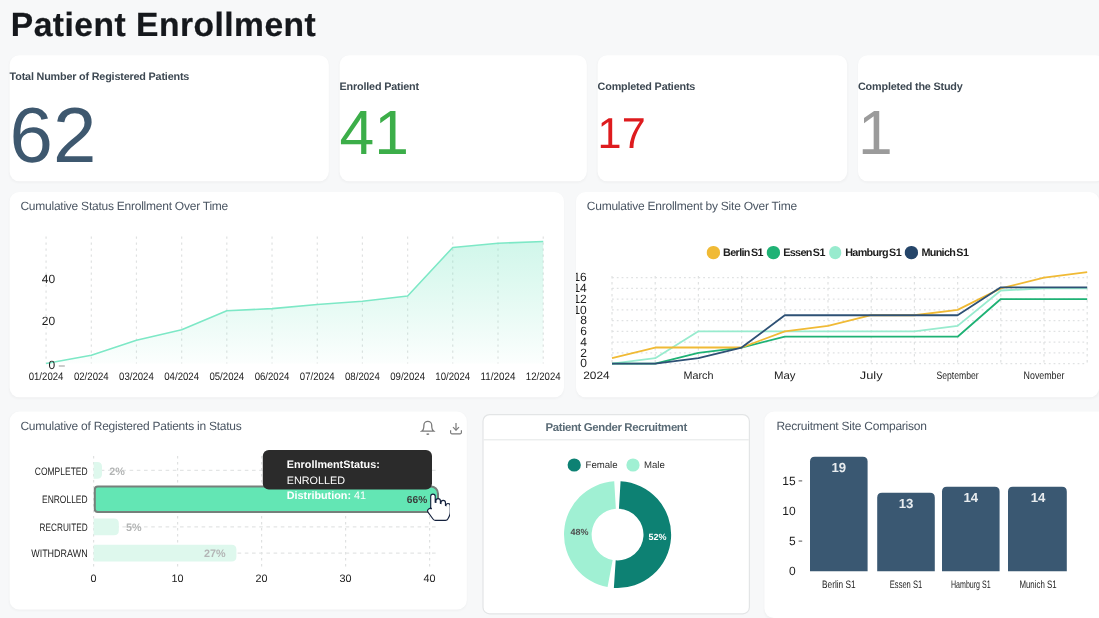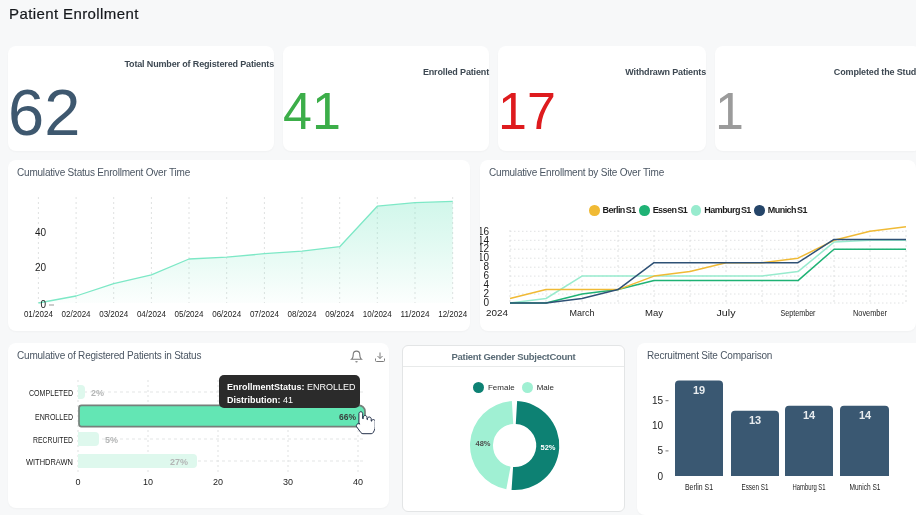--- a/index.html
+++ b/index.html
@@ -1,37 +1,37 @@
 <!DOCTYPE html>
 <html><head><meta charset="utf-8">
 <style>
 * { margin:0; padding:0; box-sizing:border-box; }
 html,body { width:916px; height:515px; overflow:hidden; background:#f7f8f9;
   font-family:"Liberation Sans",sans-serif; position:relative; }
 .card { position:absolute; background:#fff; border-radius:8px;
   box-shadow:0 1px 2px rgba(0,0,0,0.03); }
-.kpi-label { position:absolute; width:100%; text-align:right; font-size:9px;
+.kpi-label { position:absolute; width:100%; text-align:left; font-size:9px;
   font-weight:bold; color:#3d4852; letter-spacing:-0.15px; }
 .kpi-num { position:absolute; width:100%; text-align:left; font-weight:400; }
 .ctitle { position:absolute; left:9px; top:7px; font-size:10px; letter-spacing:-0.2px; color:#4b5663; }
 </style></head>
 <body>
-<div style="position:absolute;left:9px;top:5px;font-size:15px;font-weight:400;color:#15181c;-webkit-text-stroke:0.2px #15181c;letter-spacing:0.4px">Patient Enrollment</div>
+<div style="position:absolute;left:9px;top:5px;font-size:28px;font-weight:700;color:#15181c;-webkit-text-stroke:0.2px #15181c;letter-spacing:0.4px">Patient Enrollment</div>
 
 <div class="card" style="left:8px;top:46px;width:266px;height:105px">
   <div class="kpi-label" style="top:13px">Total Number of Registered Patients</div>
   <div class="kpi-num" style="top:34px;font-size:65px;line-height:65px;color:#3e586f">62</div>
 </div>
 <div class="card" style="left:283px;top:46px;width:206px;height:105px">
   <div class="kpi-label" style="top:21px">Enrolled Patient</div>
   <div class="kpi-num" style="top:39px;font-size:52px;line-height:52px;color:#3cae49">41</div>
 </div>
 <div class="card" style="left:498px;top:46px;width:208px;height:105px">
-  <div class="kpi-label" style="top:21px">Withdrawn Patients</div>
-  <div class="kpi-num" style="top:39px;font-size:52px;line-height:52px;color:#de1b1e">17</div>
+  <div class="kpi-label" style="top:21px">Completed Patients</div>
+  <div class="kpi-num" style="top:39px;font-size:36px;line-height:52px;color:#de1b1e">17</div>
 </div>
 <div class="card" style="left:715px;top:46px;width:206px;height:105px">
   <div class="kpi-label" style="top:21px">Completed the Study</div>
   <div class="kpi-num" style="top:39px;font-size:52px;line-height:52px;color:#9b9b9b">1</div>
 </div>
 
 <div class="card" style="left:8px;top:160px;width:462px;height:171px">
   <div class="ctitle">Cumulative Status Enrollment Over Time</div>
   <svg width="462" height="171" viewBox="0 0 462 171" style="position:absolute;left:0;top:0">
 <defs>
@@ -158,30 +158,30 @@
       <text x="83" y="52.5" class="pl">2%</text>
       <text x="348" y="76.5" class="el">66%</text>
       <text x="97" y="99.5" class="pl">5%</text>
       <text x="162" y="121.5" class="pl">27%</text>
 <text x="70" y="142" class="xl">0</text>
       <text x="140" y="142" class="xl">10</text>
       <text x="210" y="142" class="xl">20</text>
       <text x="280" y="142" class="xl">30</text>
       <text x="350" y="142" class="xl">40</text>
 </svg>
-  <div style="position:absolute;left:211px;top:32px;width:141px;height:33px;background:#2b2b2b;border-radius:5px;color:#fff;font-size:9px;padding:6px 0 0 8px;line-height:13px">
+  <div style="position:absolute;left:211px;top:32px;width:141px;height:33px;background:#2b2b2b;border-radius:5px;color:#fff;font-size:9px;padding:6px 0 0 20px;line-height:13px">
     <div><b>EnrollmentStatus:</b> ENROLLED</div>
     <div><b>Distribution:</b> 41</div>
   </div>
   <svg width="21" height="27" viewBox="0 0 448 512" style="position:absolute;left:346px;top:65px">
 <path d="M105 88c0-22 18-40 40-40s40 18 40 40v106l12 2V168c0-22 18-40 40-40s40 18 40 40v44l10 3v-15c0-22 18-40 40-40s40 18 40 40v47l8 4c0-20 17-37 38-37 22 0 39 18 39 40v112c0 30-6 54-18 78l-22 44c-8 17-26 28-45 28H190c-16 0-31-8-41-21l-90-122c-13-18-11-43 5-58 16-16 41-17 58-3l-17-24z" fill="#fff" stroke="#14213d" stroke-width="20"></path>
 </svg>
 </div>
 <div style="position:absolute;left:402px;top:345px;width:223px;height:167px;background:#fff;border:1px solid #e3e5e6;border-radius:6px">
-  <div style="height:21px;border-bottom:1px solid #e8eaea;text-align:center;font-size:9.5px;font-weight:bold;color:#5a6b76;line-height:21px;letter-spacing:-0.3px">Patient Gender SubjectCount</div>
+  <div style="height:21px;border-bottom:1px solid #e8eaea;text-align:center;font-size:9.5px;font-weight:bold;color:#5a6b76;line-height:21px;letter-spacing:-0.3px">Patient Gender Recruitment</div>
   <div style="position:absolute;left:0;top:36px;width:100%;display:flex;justify-content:center;gap:7px;align-items:flex-start">
     <span style="display:flex;align-items:center;gap:4px;font-size:8px;color:#2c2c2c"><span style="width:11px;height:11px;border-radius:50%;background:#0d8173"></span>Female</span>
     <span style="display:flex;align-items:center;gap:4px;font-size:8px;color:#2c2c2c"><span style="width:11px;height:11px;border-radius:50%;background:#a0f0d3"></span>Male</span>
   </div>
   <div style="position:absolute;left:0;top:0"><svg width="223" height="167" viewBox="0 0 223 167">
 <path d="M114.14,55.08 A44.5,44.5 0 1 1 108.55,143.90 L110.08,120.95 A21.5,21.5 0 1 0 112.78,78.04 Z" fill="#0d8173"></path>
 <path d="M103.31,143.24 A44.5,44.5 0 0 1 108.86,55.08 L110.22,78.04 A21.5,21.5 0 0 0 107.55,120.63 Z" fill="#a0f0d3"></path>
 <text x="145" y="104" style="font:bold 7.5px &quot;Liberation Sans&quot;,sans-serif;fill:#fff;text-anchor:middle">52%</text>
 <text x="80" y="100" style="font:bold 7.5px &quot;Liberation Sans&quot;,sans-serif;fill:#4e4e4e;text-anchor:middle">48%</text>
 </svg></div>

